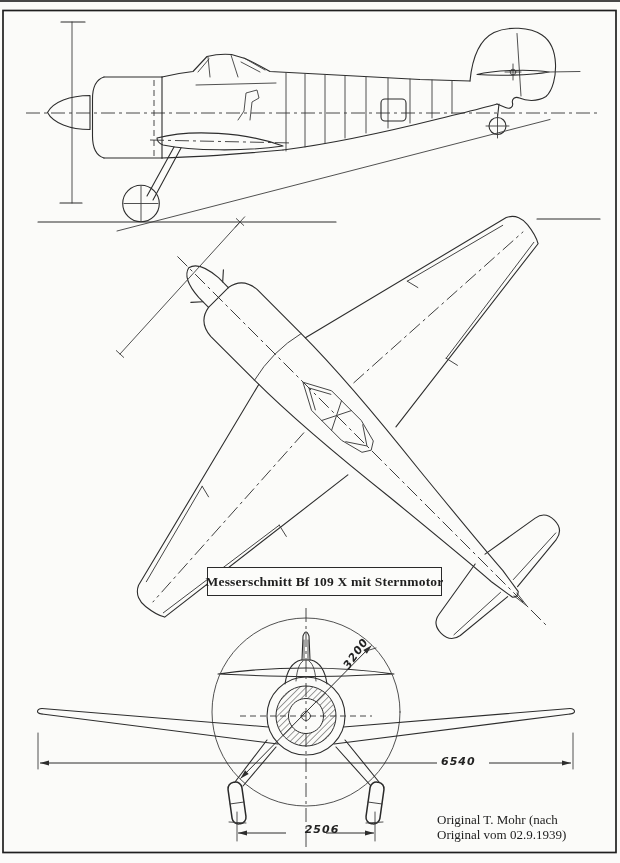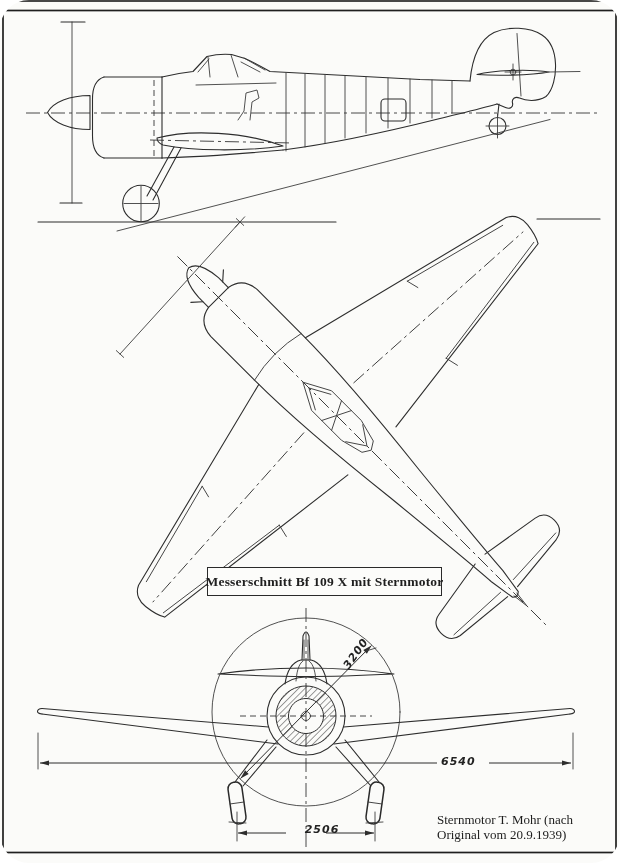--- a/index.html
+++ b/index.html
@@ -1,17 +1,17 @@
 <!DOCTYPE html>
 <html><head>
 <meta charset="utf-8">
 <style>
   html,body{margin:0;padding:0;background:#ffffff;}
   #page{position:relative;width:620px;height:863px;background:#fbfbf9;overflow:hidden;
-        font-family:"Liberation Serif",serif;border-radius:29px;}
+        font-family:"Liberation Serif",serif;}
   #topedge{position:absolute;left:0;top:0;width:620px;height:2px;background:#474747;}
   svg{position:absolute;left:0;top:0;z-index:1;}
   .ln{fill:none;stroke:#2d2d2d;stroke-width:1.1;stroke-linecap:round;stroke-linejoin:round;}
   .thin{fill:none;stroke:#3d3d3d;stroke-width:0.9;stroke-linecap:round;}
   .thick{fill:none;stroke:#2a2a2a;stroke-width:1.5;}
   .dashdot{fill:none;stroke:#343434;stroke-width:0.9;stroke-dasharray:14,4,3,4;}
   .dash{fill:none;stroke:#343434;stroke-width:0.9;stroke-dasharray:6,4;}
   .dim{fill:none;stroke:#2d2d2d;stroke-width:1;}
   .fillink{fill:#2d2d2d;stroke:none;}
   .white{fill:#fbfbf9;}
@@ -244,16 +244,16 @@
     <span>Messerschmitt Bf 109 X mit Sternmotor</span>
   </div>
 
   <div id="dim-9330" class="label dimlabel">6540</div>
 
   <div id="dim-2506" class="label dimlabel">2506</div>
 
   <div id="dim-3200" class="label dimlabel">3200</div>
 
   <div id="credit" class="label">
-    <div>Sternmotor T. Mohr (nach</div>
-    <div>Original vom 20.9.1939)</div>
+    <div>Original T. Mohr (nach</div>
+    <div>Original vom 02.9.1939)</div>
   </div>
 </div>
 
 </body></html>

